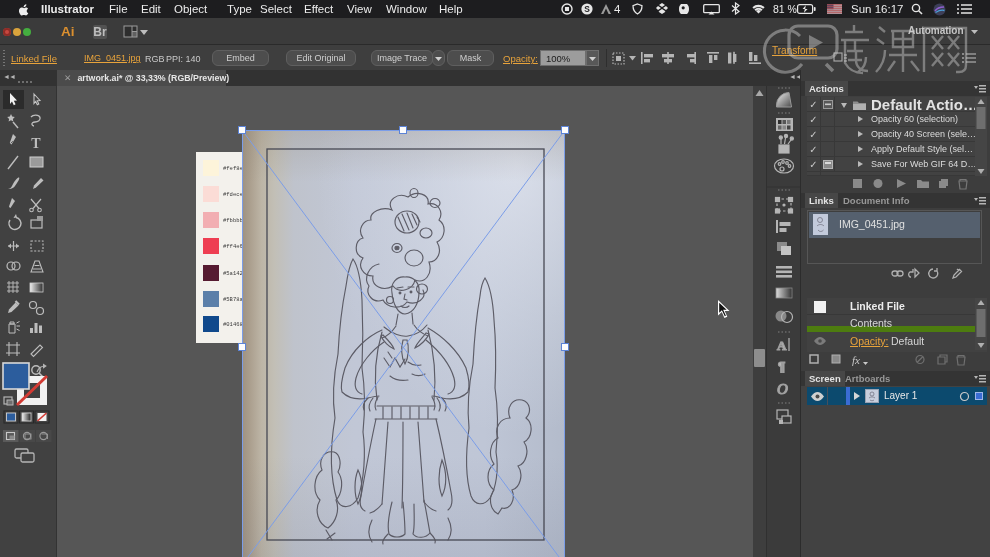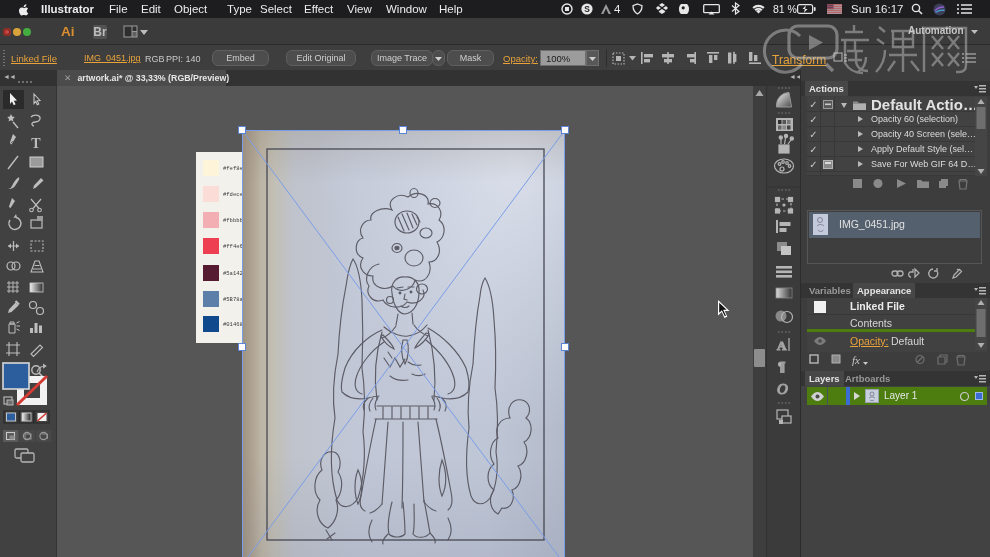--- a/index.html
+++ b/index.html
@@ -204,21 +204,21 @@
           <rect x="68" y="4" width="3.4" height="8"></rect>
           <rect x="73" y="4" width="3.4" height="5"></rect>
         <rect x="87" y="6" width="12" height="1.6" transform="rotate(90 93 6.8)"></rect>
           <rect x="87" y="1.5" width="3.4" height="11"></rect>
           <rect x="92" y="3" width="3.4" height="8"></rect>
         <rect x="108" y="11.4" width="12" height="1.6"></rect>
           <rect x="108" y="1" width="3.4" height="9"></rect>
           <rect x="113" y="4" width="3.4" height="6"></rect>
       </g>
     </svg>
-    <span class="abs orange" style="left:772px;top:8px;font-size:12px">Transform</span>
+    <span class="abs orange" style="left:772px;top:0;font-size:10px">Transform</span>
     <svg class="abs" style="left:833px;top:7px" width="14" height="12" viewBox="0 0 14 12">
         <g stroke="#a5a5a5" stroke-width="1.2" fill="none">
           <rect x="1" y="1" width="8" height="8"></rect>
           <line x1="11" y1="3" x2="14" y2="3"></line>
           <line x1="11" y1="6" x2="14" y2="6"></line>
           <line x1="11" y1="9" x2="14" y2="9"></line>
         </g>
       </svg>
     <svg class="abs" style="left:962px;top:7px" width="14" height="12" viewBox="0 0 14 12">
         <g stroke="#a5a5a5" stroke-width="1.3">
@@ -635,20 +635,27 @@
 
     <svg class="abs" style="left:50px;top:108px" width="122" height="12" viewBox="0 0 122 12">
       <rect x="2" y="1" width="9" height="9" fill="#8a8a8a"></rect>
       <circle cx="27" cy="5.5" r="4.5" fill="#8a8a8a"></circle>
       <path d="M46 1 L55 5.5 L46 10 Z" fill="#8a8a8a"></path>
       <path d="M66 2 h4 l1.5 1.5 H78 V10 H66z" fill="#8a8a8a"></path>
       <path d="M88 3 h7 v7 h-7 z M90 3 v-2 h7 v7 h-2" fill="#8a8a8a"></path>
       <path d="M108 3 h8 l-1 8 h-6 z M109 3 v-1.5 h6 V3" fill="none" stroke="#777" stroke-width="1.2"></path>
     </svg>
 
+    <div class="ptabs" style="top:123px">
+        <div class="ptab" style="left:4px">Links</div>
+      <span class="abs" style="left:42px;top:0;font-size:9.5px;font-weight:bold;color:#989898;line-height:15px">Document Info</span>
+      <svg class="pmenu" viewBox="0 0 12 8">
+          <path fill="#b5b5b5" d="M0 1h4L2 4zM5 0h7v1.6H5zM5 3h7v1.6H5zM5 6h7v1.6H5z"></path>
+        </svg>
+      </div>
     <div class="abs" style="left:6px;top:140px;width:175px;height:54px;background:#3e3e3e;border:1px solid #565656">
       <div class="abs" style="left:1px;top:1px;width:171px;height:26px;background:#55606e"></div>
       <div class="abs" style="left:5px;top:3px;width:15px;height:21px;background:#c2cadb"></div>
       <svg class="abs" style="left:5px;top:3px" width="15" height="21" viewBox="0 0 15 21">
           <g stroke="#6a6a78" stroke-width="0.7" fill="none">
             <circle cx="7" cy="6" r="2.5"></circle>
             <path d="M4 12 c2 -2 5 -2 7 0 M5 16 c1.5 2 4 2 5.5 0"></path>
           </g>
         </svg>
       <span class="abs" style="left:31px;top:7px;font-size:10.5px;color:#e0e0e0">IMG_0451.jpg</span>
@@ -656,33 +663,26 @@
     <svg class="abs" style="left:90px;top:197px" width="85" height="13" viewBox="0 0 85 13">
       <g stroke="#b0b0b0" stroke-width="1.3" fill="none">
         <rect x="1" y="4" width="6" height="5" rx="2.5"></rect>
           <rect x="6" y="4" width="6" height="5" rx="2.5"></rect>
         <path d="M22 2 v3 h-3 a3 3 0 0 0 0 5 h1 M24 10 l4-4 -4 -4 v8 z"></path>
         <path d="M42 2 a4.5 4.5 0 1 0 4 2 M46 1 v3 h-3"></path>
         <path d="M62 11 l1-3 5.5-5.5 2 2 -5.5 5.5 z M66 2 l2 2"></path>
       </g>
     </svg>
 
-    <div class="ptabs" style="top:213px">
-        <span class="abs" style="left:8px;top:0;font-size:9.5px;font-weight:bold;color:#989898;line-height:15px">Variables</span>
-      <div class="ptab" style="left:52px">Appearance</div>
-      <svg class="pmenu" viewBox="0 0 12 8">
-          <path fill="#b5b5b5" d="M0 1h4L2 4zM5 0h7v1.6H5zM5 3h7v1.6H5zM5 6h7v1.6H5z"></path>
-        </svg>
-      </div>
     <div class="abs" style="left:6px;top:228px;width:180px;height:54px;background:#414141">
       <div class="abs" style="left:0;top:0;width:168px;height:17px;border-bottom:1px solid #383838">
         <div class="abs" style="left:7px;top:2.5px;width:12px;height:12px;background:#f2f2f2"></div>
         <b class="abs" style="left:43px;top:2px;font-size:10.5px;color:#ececec">Linked File</b>
         </div>
-      <div class="abs" style="left:0;top:17px;width:168px;height:17px;border-bottom:3px solid #4d7c0f">
+      <div class="abs" style="left:0;top:17px;width:168px;height:17px;border-bottom:6px solid #4d7c0f">
         <span class="abs" style="left:43px;top:2px;font-size:10.5px;color:#d6d6d6">Contents</span>
         </div>
       <div class="abs" style="left:0;top:34px;width:168px;height:18px">
         <svg class="abs" style="left:7px;top:5px" width="12" height="8" viewBox="0 0 12 8">
             <path d="M0 4 C2 1.2 4 0 6 0 s4 1.2 6 4 C10 6.8 8 8 6 8 S2 6.8 0 4z" fill="#7b7b7b"></path>
             <circle cx="6" cy="4" r="1.8" fill="#4a4a4a"></circle>
           </svg>
         <span class="abs orange" style="left:43px;top:3px;font-size:10.5px">Opacity:</span>
         <span class="abs" style="left:84px;top:3px;font-size:10.5px;color:#d6d6d6">Default</span>
         </div>
@@ -700,28 +700,28 @@
         <path d="M56 8 h5 l-2.5 3z" fill="#c9c9c9"></path>
       <g stroke="#6f6f6f" stroke-width="1.2" fill="none">
           <circle cx="113" cy="5.5" r="4"></circle>
           <line x1="110" y1="8.5" x2="116" y2="2.5"></line>
           <path d="M131 3 h7 v7 h-7 z M133 3 v-2 h7 v7 h-2"></path>
           <path d="M150 3 h8 l-1 8 h-6 z M151 3 v-1.5 h6 V3"></path>
         </g>
     </svg>
 
     <div class="ptabs" style="top:301px">
-        <div class="ptab" style="left:4px">Layers</div>
+        <div class="ptab" style="left:4px">Screen</div>
       <span class="abs" style="left:44px;top:0;font-size:9.5px;font-weight:bold;color:#989898;line-height:15px">Artboards</span>
       <svg class="pmenu" viewBox="0 0 12 8">
           <path fill="#b5b5b5" d="M0 1h4L2 4zM5 0h7v1.6H5zM5 3h7v1.6H5zM5 6h7v1.6H5z"></path>
         </svg>
       </div>
     <div class="abs" style="left:0;top:316px;width:190px;height:171px;background:#424242"></div>
-    <div class="abs" style="left:6px;top:317px;width:180px;height:18px;background:#4d7c0f">
+    <div class="abs" style="left:6px;top:317px;width:180px;height:18px;background:#0c4a6e">
       <svg class="abs" style="left:4px;top:5px" width="13" height="9" viewBox="0 0 13 9">
           <path d="M0 4.5 C2.2 1.3 4.4 0 6.5 0 s4.3 1.3 6.5 4.5 C10.8 7.7 8.6 9 6.5 9 S2.2 7.7 0 4.5z" fill="#d0d0d0"></path>
           <circle cx="6.5" cy="4.5" r="2" fill="#4a4a4a"></circle>
         </svg>
       <div class="abs" style="left:20px;top:0;width:1px;height:18px;background:#47505c"></div>
       <div class="abs" style="left:39px;top:0;width:4px;height:18px;background:#3a6cd4"></div>
       <span class="abs" style="left:47px;top:5px;width:0;height:0;border-left:6px solid #d6d6d6;border-top:4px solid transparent;border-bottom:4px solid transparent"></span>
       <div class="abs" style="left:58px;top:2px;width:14px;height:14px;background:#c7cedd;border:1px solid #9aa2b2"></div>
       <svg class="abs" style="left:59px;top:3px" width="12" height="12" viewBox="0 0 12 12">
           <g stroke="#6a6a78" stroke-width="0.7" fill="none">

